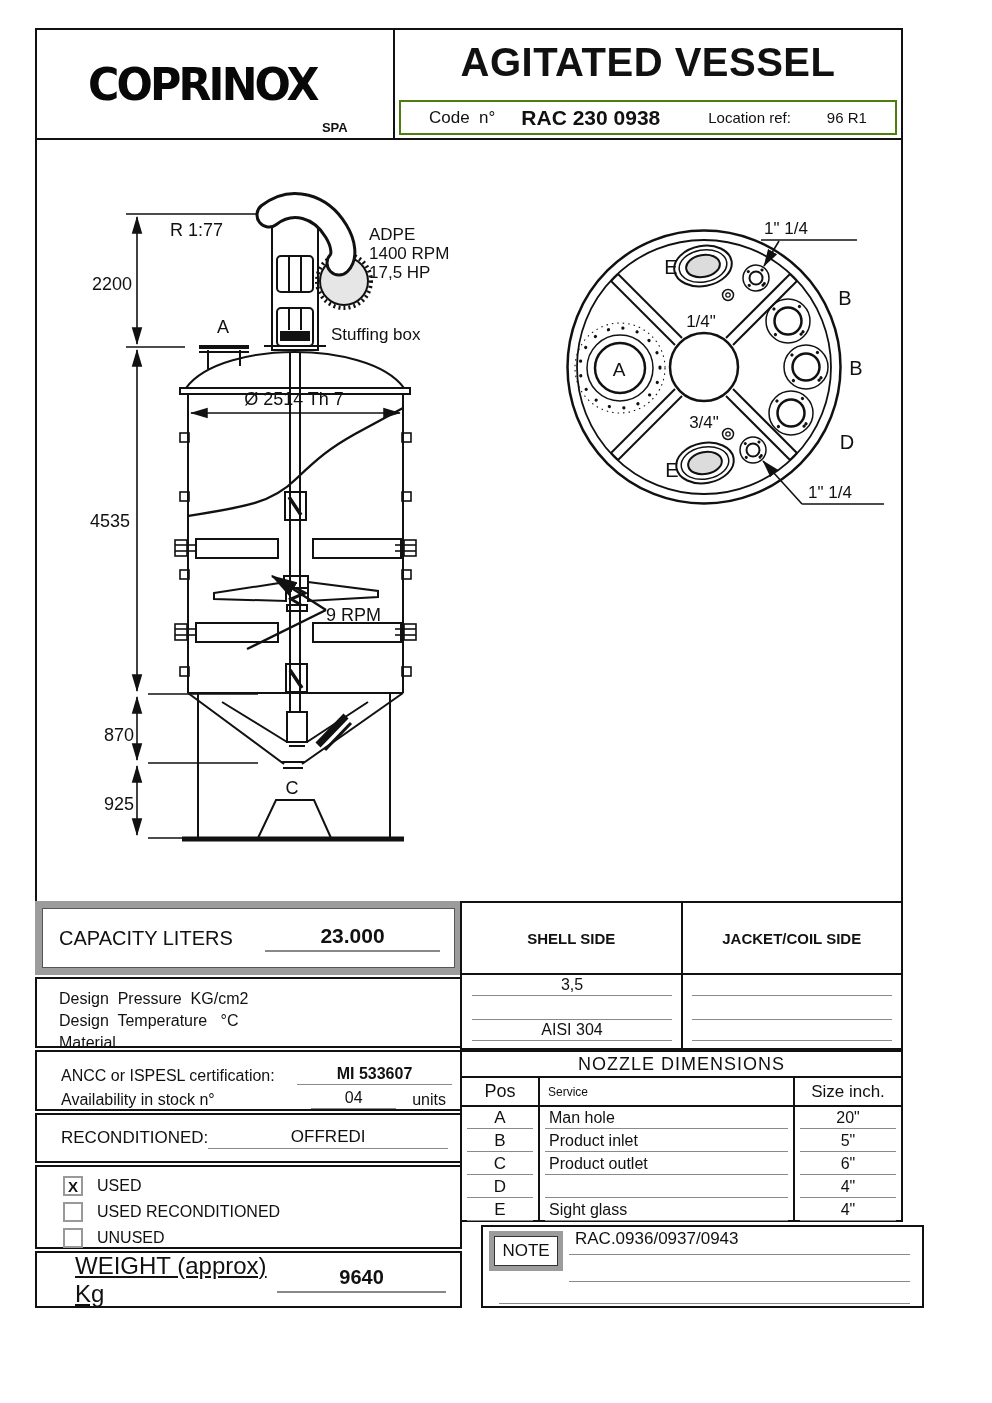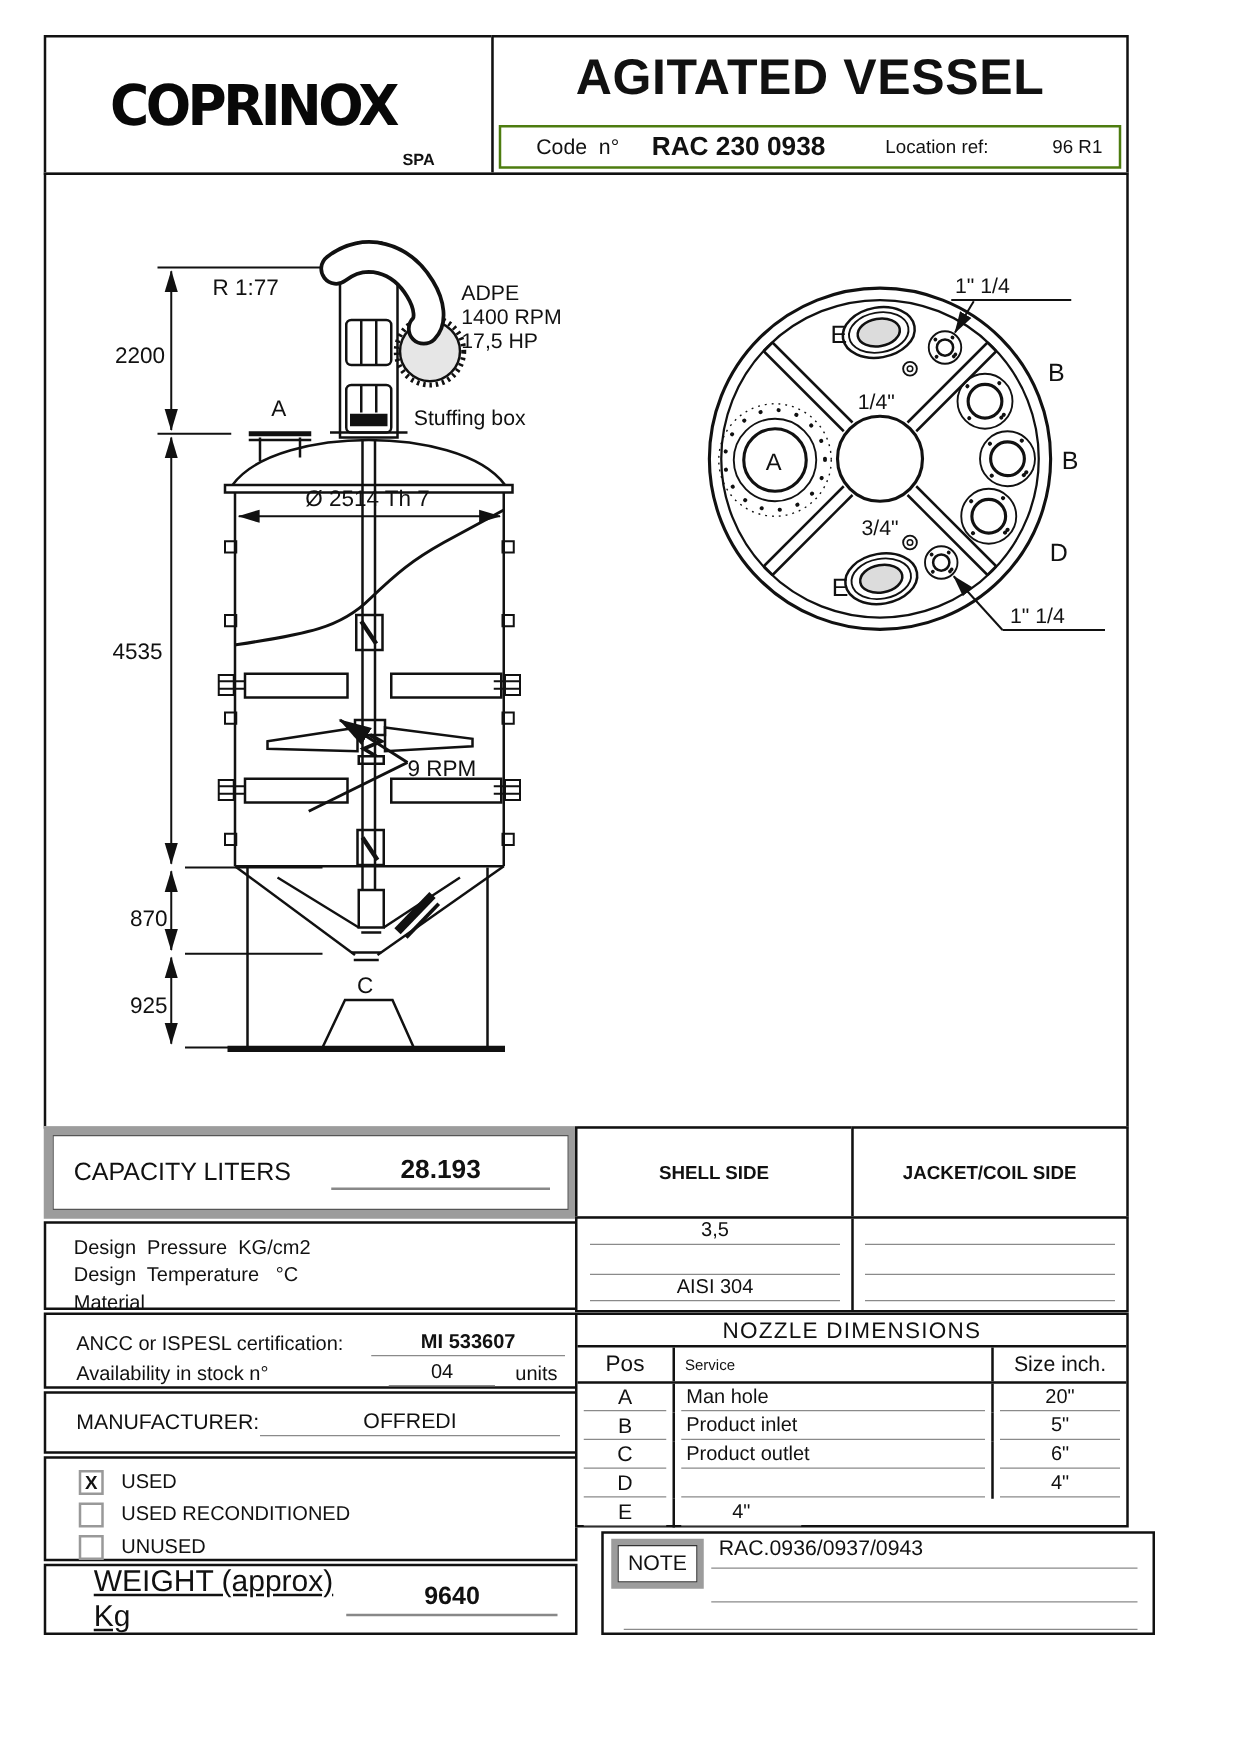--- a/index.html
+++ b/index.html
@@ -13,21 +13,21 @@
   .logo{font-family:"DejaVu Sans",sans-serif;font-weight:900;font-size:45px;
         letter-spacing:-3px;transform:scaleX(.95);color:#080808;}
   .logo-suffix{font-size:13px;font-weight:bold;align-self:flex-end;margin:0 0 3px -1px;}
   .main-title{position:absolute;top:10px;left:0;right:0;text-align:center;margin:0;
         font-size:40px;font-weight:bold;letter-spacing:.5px;}
   .code-box{position:absolute;left:4px;right:4px;bottom:3px;height:35px;
         border:2px solid #4d7c0f;display:flex;align-items:center;box-sizing:border-box;}
   .code-label{font-size:17px;margin-left:28px;}
   .code-value{font-size:21px;font-weight:bold;margin-left:26px;}
   .loc-label{font-size:15px;margin-left:48px;}
-  .loc-value{font-size:15px;margin-left:51px;}
+  .loc-value{font-size:15px;margin-left:36px;}
   
   .cap-outer{position:absolute;left:35px;top:901px;width:427px;height:74px;
         border:7px solid #9c9c9c;background:#fff;box-sizing:border-box;}
   .cap-inner{position:absolute;inset:0;border:1px solid #555;display:flex;align-items:center;}
   .cap-label{font-size:20px;margin-left:16px;}
   .cap-value{margin-left:auto;margin-right:14px;width:175px;text-align:center;
         font-weight:bold;font-size:21px;border-bottom:2px solid #888;padding-bottom:2px;}
   
   .design-lines{padding:9px 0 0 22px;font-size:16px;line-height:22px;}
   
@@ -310,21 +310,21 @@
   <text x="704" y="428" font-size="17" text-anchor="middle">3/4"</text>
   <text x="847" y="449" font-size="20" text-anchor="middle">D</text>
   <text x="672" y="477" font-size="20" text-anchor="middle">E</text>
   <text x="808" y="498" font-size="17">1" 1/4</text>
 </svg>
 </div>
 
 <div class="cap-outer">
   <div class="cap-inner">
     <span class="cap-label">CAPACITY LITERS</span>
-    <span class="cap-value">28.193</span>
+    <span class="cap-value">23.000</span>
   </div>
 </div>
 
 <div class="box" style="left:35px;top:977px;width:427px;height:71px;">
   <div class="design-lines">
     <div class="pre">Design  Pressure  KG/cm2</div>
     <div class="pre">Design  Temperature   °C</div>
     <div class="pre">Material</div>
   </div>
 </div>
@@ -353,21 +353,21 @@
   </div>
   <div class="cert-row" style="height:24px;">
     <span>Availability in stock n°</span>
     <span class="ul-val" style="margin-left:auto;width:85px;">04</span>
     <span style="margin:0 14px 0 16px;">units</span>
   </div>
 </div>
 
 <div class="box" style="left:35px;top:1113px;width:427px;height:50px;">
   <div style="display:flex;align-items:center;height:100%;">
-    <span style="font-size:17px;margin-left:24px;">MANUFACTURER:</span>
+    <span style="font-size:17px;margin-left:24px;">RECONDITIONED:</span>
     <span class="ul-val" style="margin-left:auto;margin-right:12px;width:240px;font-size:17px;">OFFREDI</span>
   </div>
 </div>
 
 <div class="box" style="left:35px;top:1165px;width:427px;height:84px;padding-top:4px;">
   <div class="cond-row">
     <span class="cb">X</span>
     <span class="cb-label">USED</span>
   </div>
   <div class="cond-row">
@@ -435,20 +435,23 @@
         <span></span>
       </div>
     <div class="c3">
         <span>4"</span>
       </div>
   </div>
   <div class="nz-row">
     <div class="c1">
         <span>E</span>
       </div>
+    <div class="c2">
+        <span>Sight glass</span>
+      </div>
     <div class="c3">
         <span>4"</span>
       </div>
   </div>
 </div>
 
 <div class="box" style="left:481px;top:1225px;width:443px;height:83px;">
   <div class="note-label">NOTE</div>
   <div class="note-line" style="left:86px;right:12px;top:2px;height:25px;">RAC.0936/0937/0943</div>
   <div class="note-line" style="left:86px;right:12px;top:37px;height:17px;"></div>

